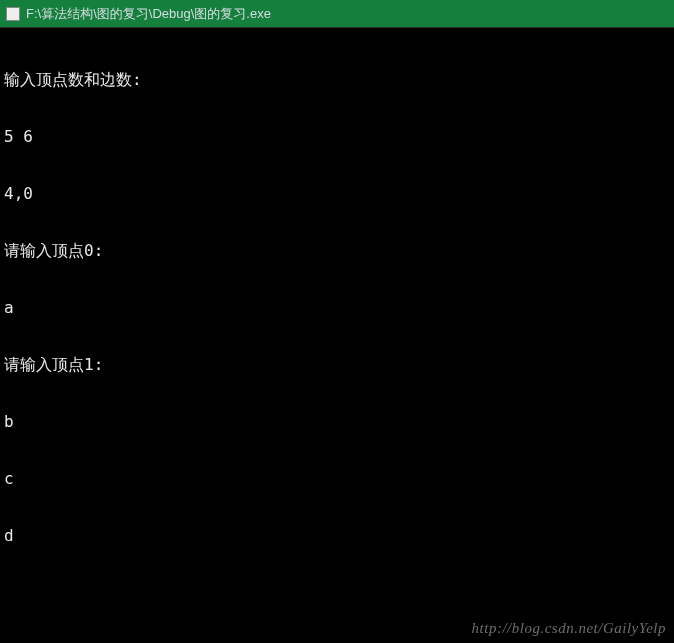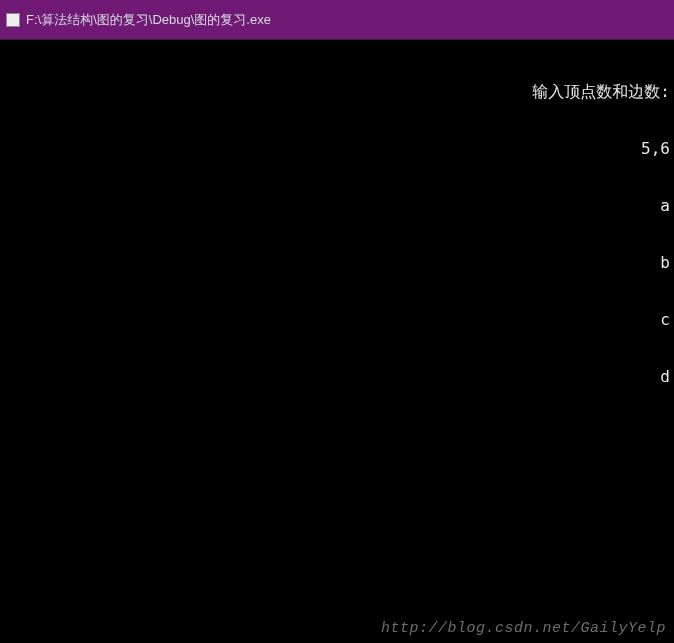--- a/index.html
+++ b/index.html
@@ -5,22 +5,22 @@
   * { margin: 0; padding: 0; box-sizing: border-box; }
   body {
     width: 674px;
     height: 643px;
     background: #000;
     font-family: "SimSun", "NSimSun", monospace;
     position: relative;
     overflow: hidden;
   }
   .title-bar {
-    height: 40px;
-    background: #701a75;
+    height: 28px;
+    background: #15803d;
     border-bottom: 1px solid #2a2d30;
     display: flex;
     align-items: center;
     padding: 0 6px;
     gap: 6px;
   }
   .title-bar .icon {
     width: 14px;
     height: 14px;
     border: 1px solid #888;
@@ -34,45 +34,48 @@
     white-space: nowrap;
     overflow: hidden;
   }
   .console {
     padding: 4px 4px 0 4px;
     color: #e8e8e8;
     font-size: 16px;
     line-height: 19px;
     white-space: pre;
   }
-  .console .line { display: block; text-align: right; }
+  .console .line { display: block; }
   .watermark {
     position: absolute;
     right: 8px;
     bottom: 6px;
     color: #6d6d6d;
     font-size: 15px;
-    font-family: Liberation Mono, monospace;
+    font-family: Liberation Serif, serif;
     font-style: italic;
     letter-spacing: 0.5px;
     pointer-events: none;
   }
 </style>
 </head>
 <body>
 
 <div class="title-bar">
   <span class="icon"></span>
   <span class="title">F:\算法结构\图的复习\Debug\图的复习.exe</span>
 </div>
 
 <div class="console">
   <span class="line">输入顶点数和边数:</span>
-  <span class="line">5,6</span>
+  <span class="line">5 6</span>
+  <span class="line">4,0</span>
+  <span class="line">请输入顶点0:</span>
   <span class="line">a</span>
+  <span class="line">请输入顶点1:</span>
   <span class="line">b</span>
   <span class="line">c</span>
   <span class="line">d</span>
   
   
   
   
   
   
   

